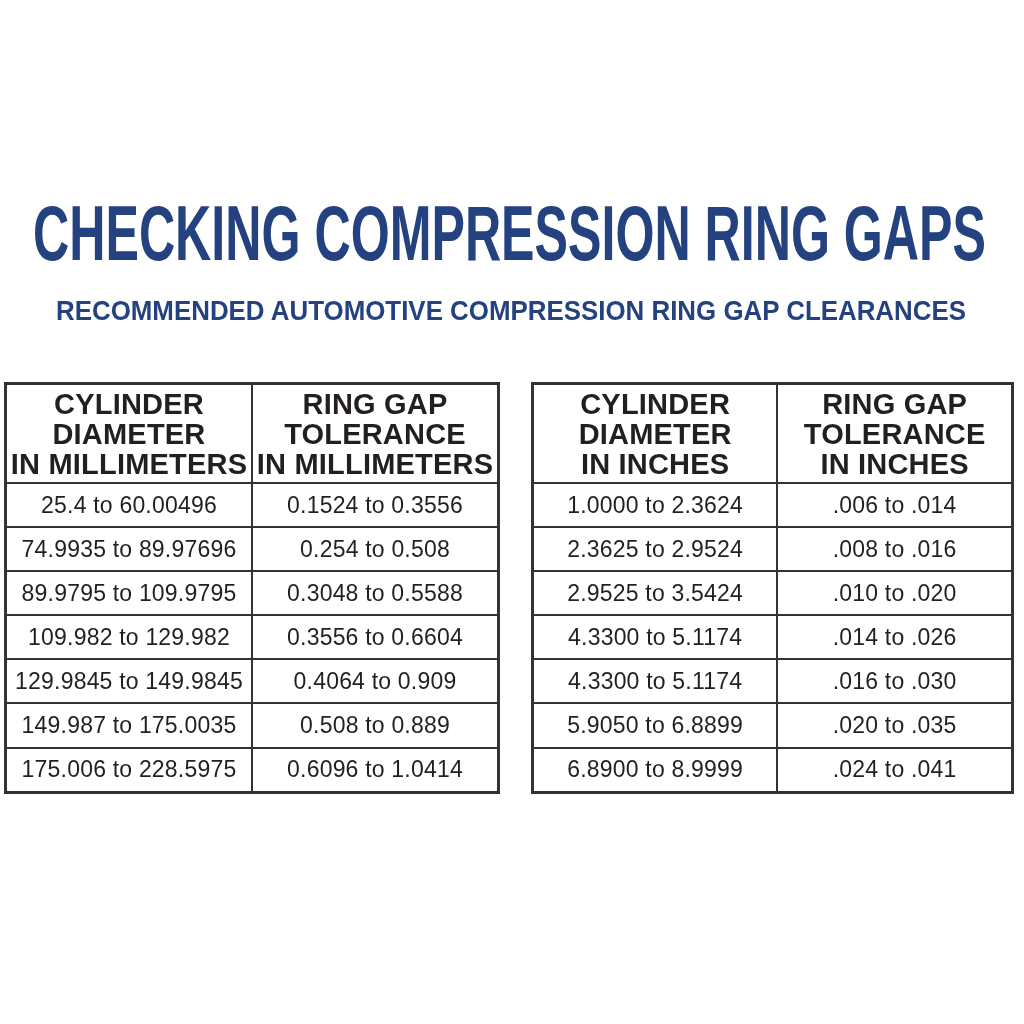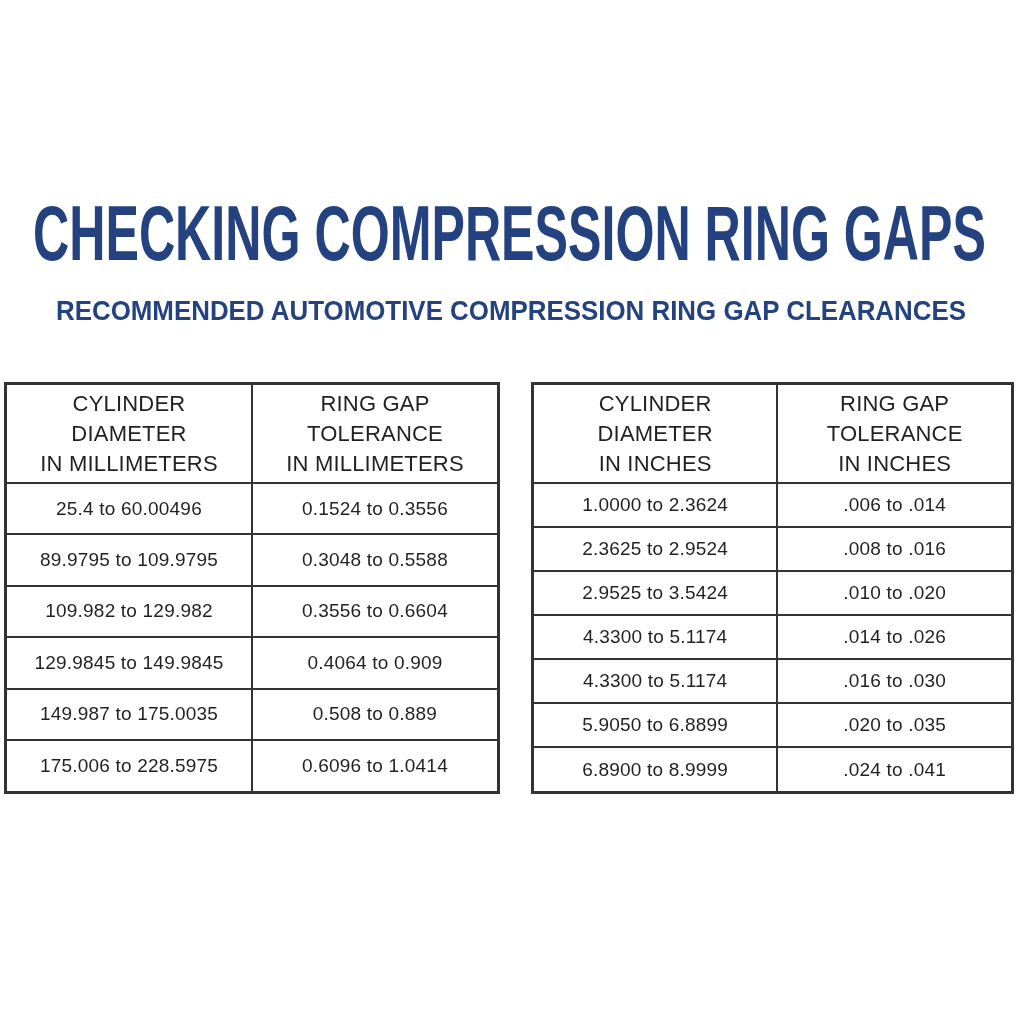--- a/index.html
+++ b/index.html
@@ -56,27 +56,27 @@
   table.spec th, table.spec td {
     border: 2px solid #333333;
     text-align: center;
     vertical-align: middle;
     color: #231f20;
     padding: 0;
     overflow: hidden;
   }
   table.spec th {
     height: 97px;
-    font-size: 22px;
-    font-weight: normal;
+    font-size: 29px;
+    font-weight: bold;
     line-height: 30px;
     letter-spacing: 0.2px;
   }
   table.spec td {
-    font-size: 19px;
+    font-size: 23px;
     font-weight: normal;
     letter-spacing: 0.2px;
   }
 </style>
 </head>
 <body>
 
 <div class="page">
 
   <svg class="title-svg" viewBox="0 0 958 82" preserveAspectRatio="none">
@@ -104,20 +104,24 @@
             <div>RING GAP</div>
             <div>TOLERANCE</div>
             <div>IN MILLIMETERS</div>
           </th>
         </tr>
       </thead>
       <tbody>
         <tr>
           <td>25.4 to 60.00496</td>
           <td>0.1524 to 0.3556</td>
+        </tr>
+        <tr>
+          <td>74.9935 to 89.97696</td>
+          <td>0.254 to 0.508</td>
         </tr>
         <tr>
           <td>89.9795 to 109.9795</td>
           <td>0.3048 to 0.5588</td>
         </tr>
         <tr>
           <td>109.982 to 129.982</td>
           <td>0.3556 to 0.6604</td>
         </tr>
         <tr>

